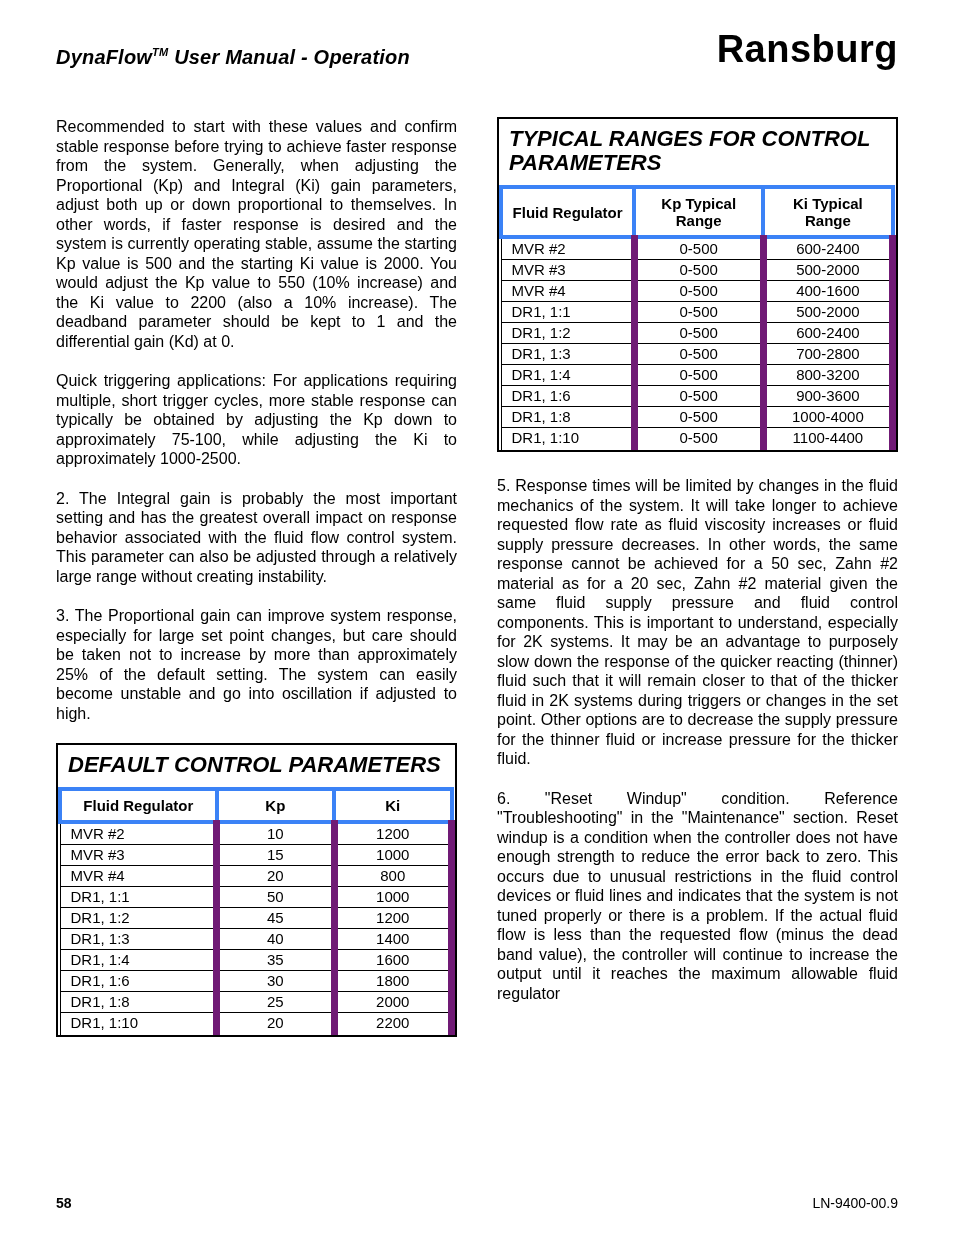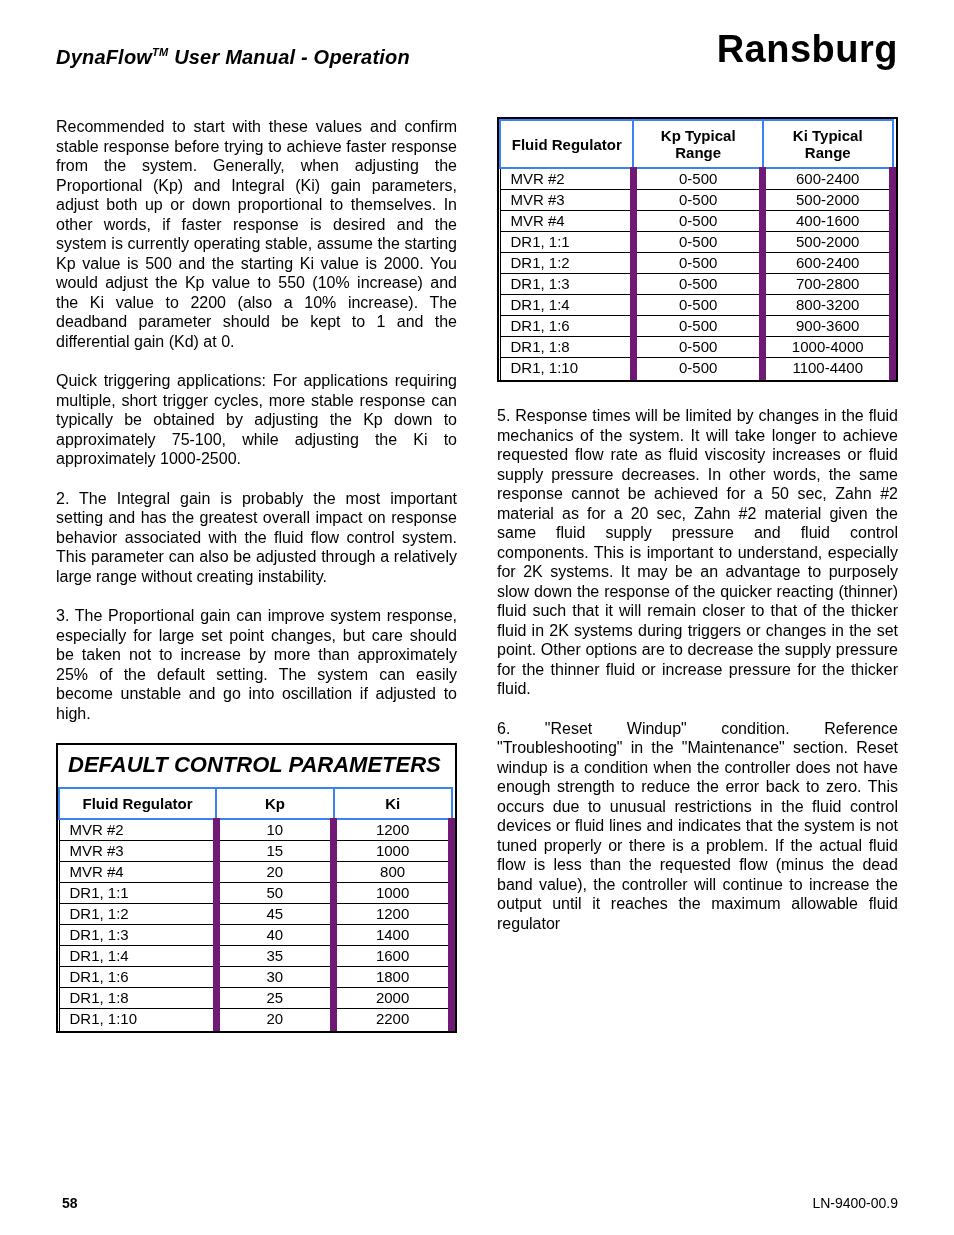--- a/index.html
+++ b/index.html
@@ -62,21 +62,21 @@
     font-size:22px;
     line-height:24px;
     padding:8px 10px 10px 10px;
   }
   table.data{
     width:100%;
     border-collapse:collapse;
     font-size:15px;
   }
   table.data th{
-    border:2px solid #3b82f6;
+    border:4px solid #3b82f6;
     font-weight:bold;
     text-align:center;
     padding:6px 4px;
     line-height:17px;
   }
   table.data td{
     border-left:1px solid #000;
     border-right:7px solid #701a75;
     border-top:1px solid #000;
     padding:1px 6px 1px 10px;
@@ -88,21 +88,21 @@
   }
   .footer{
     position:absolute;
     left:56px;
     right:56px;
     bottom:24px;
     display:flex;
     justify-content:space-between;
     font-size:14px;
   }
-  .footer .pg{font-weight:bold;margin-left:6px;}
+  .footer .pg{font-weight:bold;}
 </style>
 </head>
 <body>
 
 <div class="header">
   <div class="header-left">
     <span>DynaFlow</span><sup>TM</sup>
     <span> </span><span>User Manual - Operation</span>
   </div>
   <div class="brand">Ransburg</div>
@@ -176,20 +176,21 @@
               <td class="c">20</td>
               <td class="c">2200</td>
             </tr>
           </tbody>
       </table>
     </div>
   </div>
 
   <div class="col">
     <div class="tbl-wrap">
+      <div class="tbl-title">TYPICAL RANGES FOR CONTROL PARAMETERS</div>
       <table class="data">
         <thead>
           <tr>
             <th style="width:34%">Fluid Regulator</th>
             <th style="width:33%">Kp Typical Range</th>
             <th style="width:33%">Ki Typical Range</th>
           </tr>
         </thead>
         <tbody id="t2body">
             <tr>

